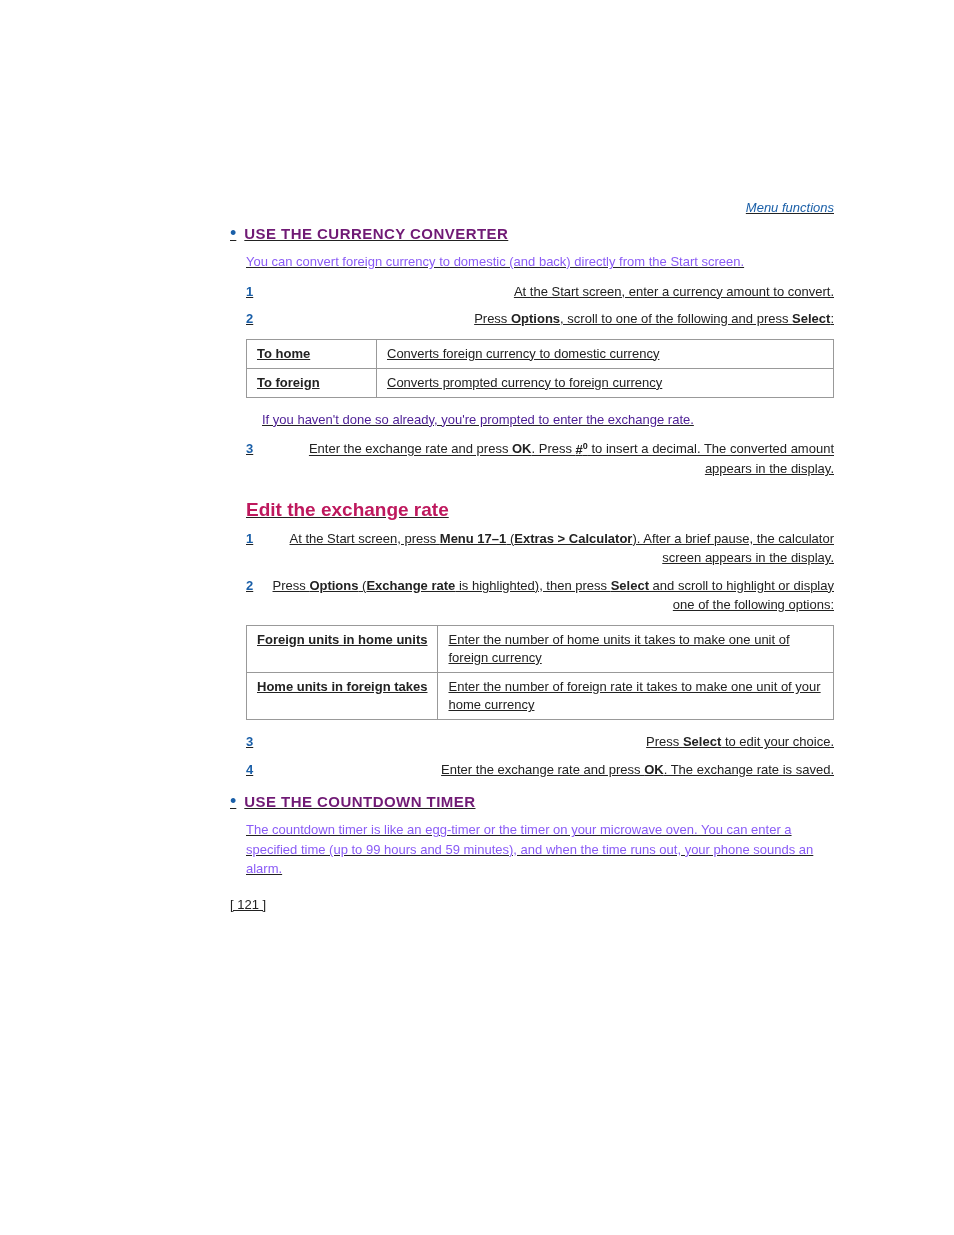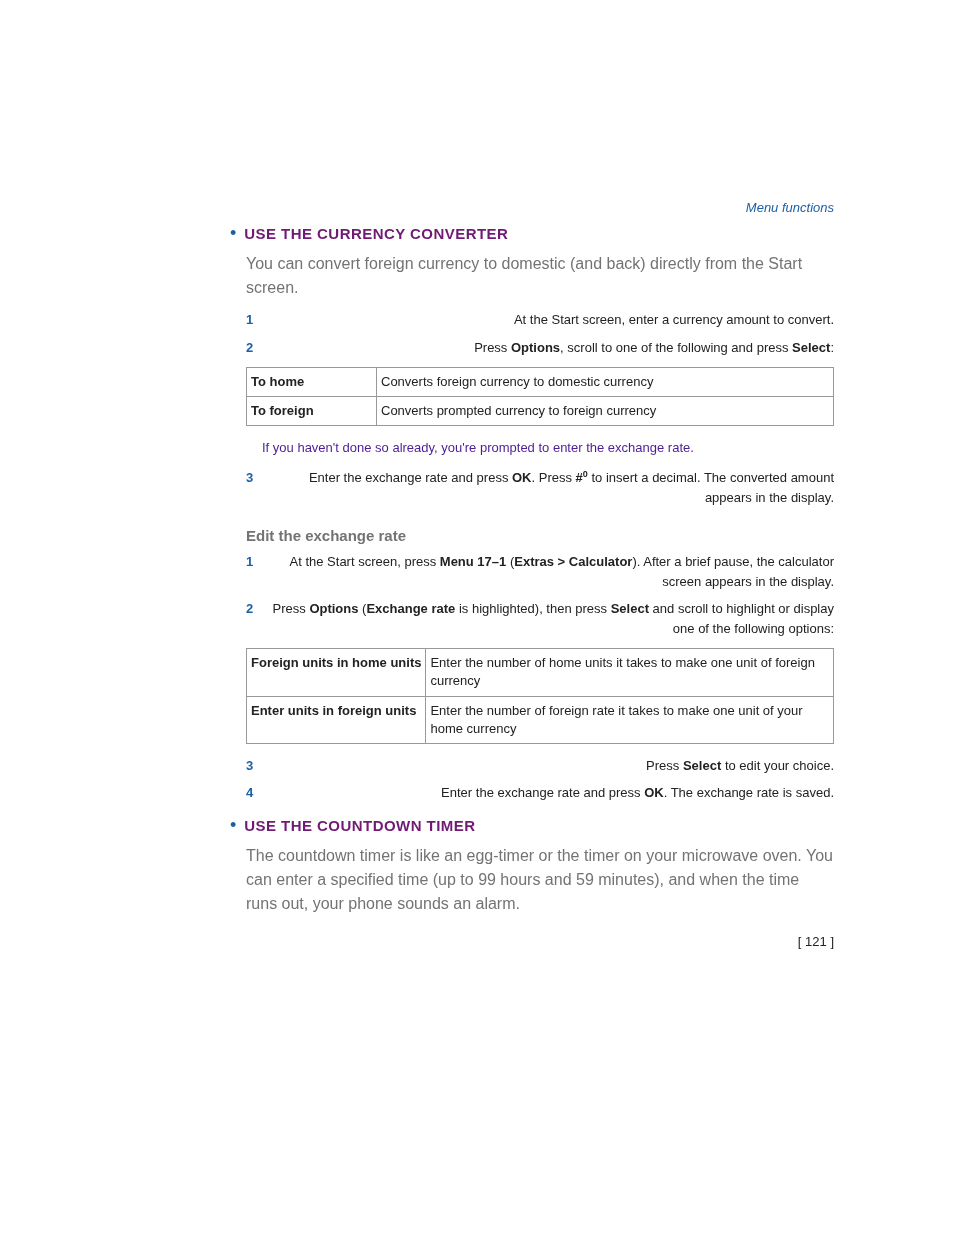--- a/index.html
+++ b/index.html
@@ -16,20 +16,21 @@
       width: 954px;
       min-height: 1235px;
     }
 
     .page {
       width: 954px;
       min-height: 1235px;
       background: #ffffff;
       padding: 0;
       position: relative;
+      text-decoration: underline;
     }
 
     .page-inner {
       padding: 200px 120px 80px 230px;
     }
 
     .menu-functions {
       text-align: right;
       font-style: italic;
       color: #1a5fa8;
@@ -57,22 +58,22 @@
       font-weight: bold;
       text-transform: uppercase;
       letter-spacing: 0.03em;
     }
 
     .section-body {
       margin-left: 16px;
     }
 
     .intro-text {
-      font-size: 16px;
-      color: #737373;
+      font-size: 13px;
+      color: #8b5cf6;
       margin-bottom: 10px;
       line-height: 1.5;
     }
 
     .numbered-list {
       list-style: none;
       margin-bottom: 10px;
     }
 
     .numbered-list li {
@@ -106,21 +107,21 @@
     }
 
     table.options-table {
       border-collapse: collapse;
       margin: 8px 0 12px 0;
       width: 100%;
     }
 
     table.options-table td {
       border: 1px solid #999;
-      padding: 5px 4px;
+      padding: 5px 10px;
       font-size: 13px;
       line-height: 1.4;
       vertical-align: top;
     }
 
     table.options-table td:first-child {
       font-weight: bold;
       width: 130px;
       white-space: nowrap;
     }
@@ -131,29 +132,29 @@
 
     .indent-note {
       margin-left: 16px;
       font-size: 13px;
       line-height: 1.5;
       margin-bottom: 10px;
       color: #4c1d95;
     }
 
     .subsection-title {
-      color: #737373;
-      font-size: 15px;
+      color: #be185d;
+      font-size: 19px;
       font-weight: bold;
       margin-bottom: 8px;
       margin-top: 20px;
     }
 
     .page-number {
-      text-align: right;
+      text-align: left;
       font-size: 13px;
       color: #222;
       margin-top: 18px;
     }
 
     .section-block {
       margin-bottom: 14px;
     }
 
     .countdown-section {
@@ -239,21 +240,21 @@
           </li>
         </ol>
 
         <table class="options-table">
           <tbody>
               <tr>
             <td>Foreign units in home units</td>
             <td>Enter the number of home units it takes to make one unit of foreign currency</td>
           </tr>
           <tr>
-            <td>Enter units in foreign units</td>
+            <td>Home units in foreign takes</td>
             <td>Enter the number of foreign rate it takes to make one unit of your home currency</td>
           </tr>
         </tbody>
           </table>
 
         <ol class="numbered-list">
 
           <li>
             <span class="num">3</span>
             <span class="li-text">

